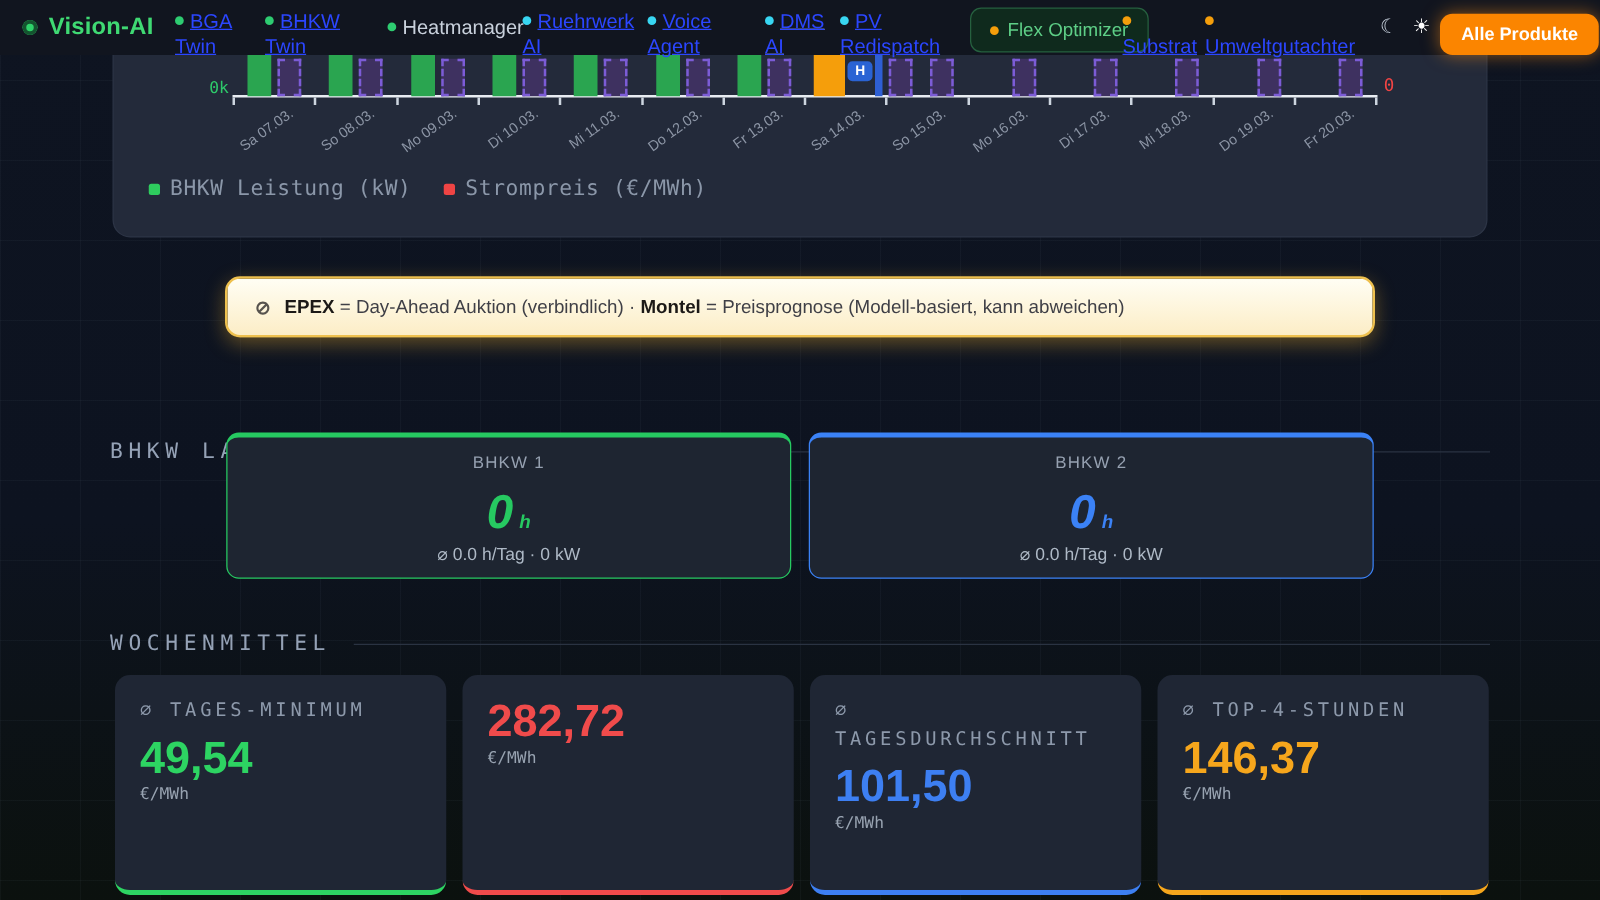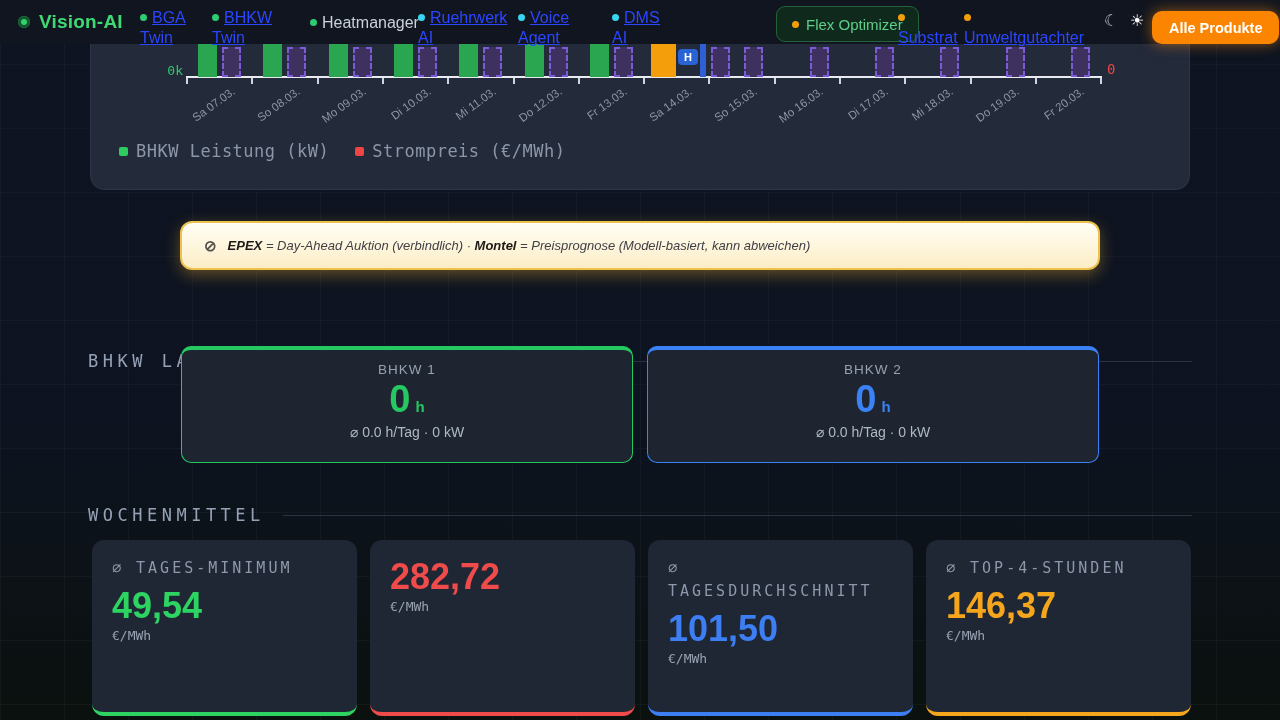--- a/index.html
+++ b/index.html
@@ -68,36 +68,36 @@
   .legend{ position:absolute; left:28px; top:184px; display:flex; gap:26px; align-items:center; }
   .legend-item{ display:flex; align-items:center; gap:8px; cursor:pointer; }
   .legend-swatch{ width:9px; height:9px; border-radius:2px; }
   .legend-label{ font-family:"DejaVu Sans Mono", monospace; font-size:17px; color:#8b97a9; letter-spacing:.5px; }
 
   
   .banner{ position:absolute; left:180px; top:221px; width:920px; height:49px; border-radius:12px;
     background:linear-gradient(180deg,#fffef4,#fcedc6); border:2px solid #eec04e;
     box-shadow:0 5px 16px rgba(238,176,44,.38); display:flex; align-items:center; padding:0 22px; gap:11px; }
   .banner-icon{ color:#57534e; font-size:15px; font-weight:bold; }
-  .banner-text{ font-size:13px; color:#3f3f46;font-style:italic; }
+  .banner-text{ font-size:15px; color:#3f3f46; }
   .banner-text b{ color:#1c1917; }
 
   
   .section-head{ position:absolute; left:88px; right:88px; height:24px; display:flex; align-items:center; gap:18px; }
   .sh-1{ top:307px;margin-top:42px; } .sh-2{ top:503px; }
   .section-title{ font-family:"DejaVu Sans Mono", monospace; font-size:17px; letter-spacing:4.5px; color:#95a2b6; white-space:nowrap; }
   .section-line{ flex:1; height:1px; background:#2a3342; }
 
   
   .runtime-grid{ position:absolute; left:181px; top:346px; width:918px; height:117px;
     display:grid; grid-template-columns:1fr 1fr; gap:14px; }
   .runtime-card{ border-radius:10px; background:#1e2531; border:1px solid var(--ac); border-top:4px solid var(--ac);
     text-align:center; padding-top:12px; }
   .rc-title{ font-size:13.5px; color:#96a1b1; letter-spacing:1px; }
-  .rc-value-row{ margin-top:1px; color:var(--ac); }
+  .rc-value-row{ margin-top:12px; color:var(--ac);font-style:italic; }
   .rc-value{ font-size:38px; font-weight:800; }
   .rc-unit{ font-size:15px; font-weight:bold; margin-left:5px; }
   .rc-sub{ margin-top:3px; font-size:14px; color:#aeb9c6; }
 
   
   .stats-grid{ position:absolute; left:92px; top:540px; width:1099px; height:176px;
     display:grid; grid-template-columns:repeat(4,1fr); gap:13px; }
   .stat-card{ border-radius:12px; background:#1f2634; border-bottom:4px solid var(--ac); padding:17px 20px; overflow:hidden; }
   .sc-label{ font-family:"DejaVu Sans Mono", monospace; font-size:15px; letter-spacing:3px; color:#8d99ab; line-height:23px; margin-bottom:6px; }
   .sc-value{ font-size:36px; font-weight:800; color:var(--ac); line-height:1.12; }
@@ -184,20 +184,21 @@
   </div>
   <span class="theme-icon moon">☾</span>
   <span class="theme-icon sun">☀</span>
   <button class="cta">Alle Produkte</button>
 <span class="ni ni-0"><span class="dot" style="background: rgb(46, 204, 113);"></span><a href="#">BGA Twin</a></span>
     <span class="ni ni-1"><span class="dot" style="background: rgb(46, 204, 113);"></span><a href="#">BHKW Twin</a></span>
     <span class="ni ni-2"><span class="dot" style="background: rgb(46, 204, 113);"></span><span class="plain">Heatmanager</span></span>
     <span class="ni ni-3"><span class="dot" style="background: rgb(56, 214, 242);"></span><a href="#">Ruehrwerk AI</a></span>
     <span class="ni ni-4"><span class="dot" style="background: rgb(56, 214, 242);"></span><a href="#">Voice Agent</a></span>
     <span class="ni ni-5"><span class="dot" style="background: rgb(56, 214, 242);"></span><a href="#">DMS AI</a></span>
+    <span class="ni ni-6"><span class="dot" style="background: rgb(56, 214, 242);"></span><a href="#">PV Redispatch</a></span>
     <button class="nav-btn ni-7">
       <span class="dot" style="background: rgb(245, 158, 11);"></span>
       <span>Flex Optimizer</span>
     </button>
     <span class="ni ni-8"><span class="dot" style="background: rgb(245, 158, 11);"></span><a href="#">Substrat</a></span>
     <span class="ni ni-9"><span class="dot" style="background: rgb(245, 158, 11);"></span><a href="#">Umweltgutachter</a></span>
   </nav>
 
 <div class="banner">
   <span class="banner-icon">⊘</span>

